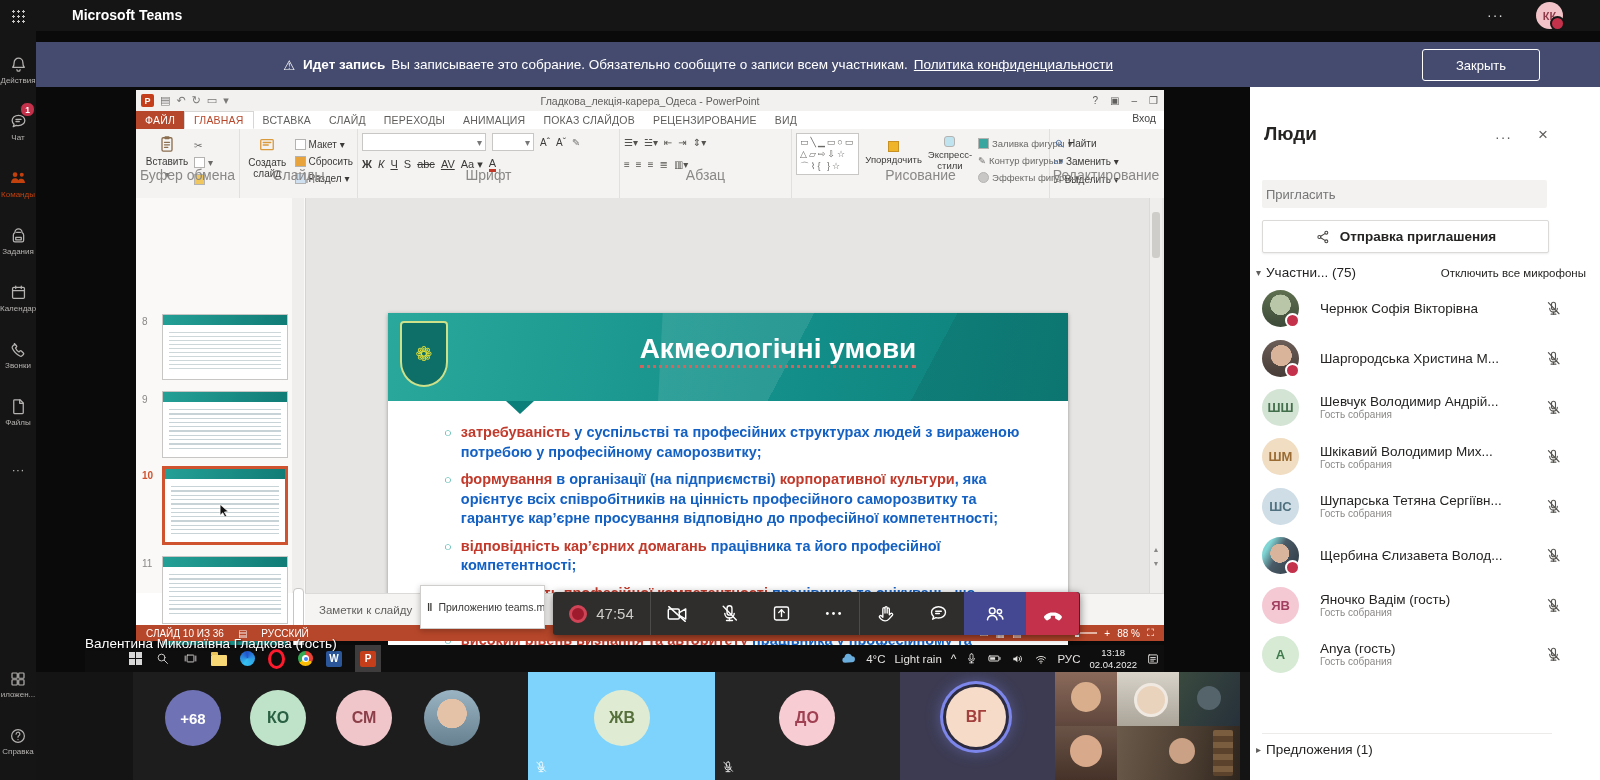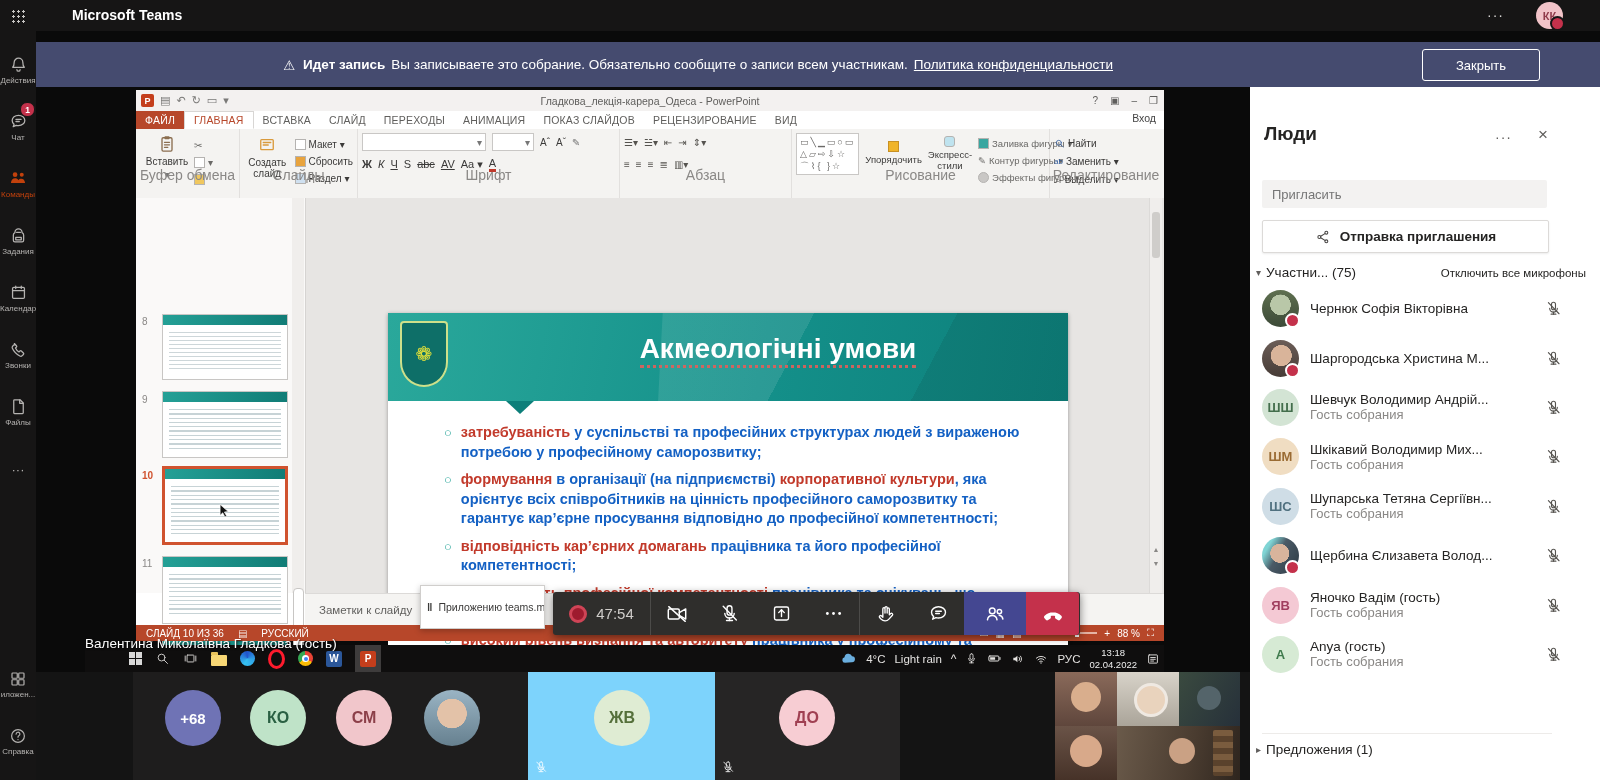--- a/index.html
+++ b/index.html
@@ -157,35 +157,35 @@
   .tmic{position:absolute;bottom:6px;left:6px;color:#fff;opacity:.9}
   .cam{position:absolute;overflow:hidden}
   .cam .hd{position:absolute;border-radius:50%}
 
   
   .panel{position:absolute;left:1250px;top:87px;width:350px;height:693px;background:#fff;z-index:45;color:#252423}
   .ph1r{position:absolute;left:14px;top:36px;font-size:19px;font-weight:bold}
   .pmore{position:absolute;right:88px;top:42px;color:#605e5c;font-size:14px;letter-spacing:1px}
   .pclose{position:absolute;right:52px;top:38px;color:#605e5c;font-size:17px}
   .invite{position:absolute;left:12px;top:93px;width:285px;height:28px;background:#f3f2f1;border:none;border-radius:2px;
-    font-size:13px;color:#605e5c;padding:0 10px;box-sizing:border-box;outline:none;font-family:inherit}
+    font-size:13px;color:#605e5c;padding:0 4px;box-sizing:border-box;outline:none;font-family:inherit}
   .sendbtn{position:absolute;left:12px;top:133px;width:285px;height:31px;background:#fff;border:1px solid #dcdad8;border-radius:2px;
     box-shadow:0 1px 2px rgba(0,0,0,.08);display:flex;align-items:center;justify-content:center;gap:9px;
     font-size:13.5px;font-weight:600;color:#252423}
   .sect{position:absolute;left:6px;top:178px;width:338px;display:flex;align-items:center;font-size:13.5px}
   .sect .mute{margin-left:auto;margin-right:8px;font-size:11.5px}
   .chev{color:#605e5c;font-size:10px;margin-right:5px}
   .rows{position:absolute;left:12px;top:197px;width:300px}
-  .prow{height:49.4px;display:flex;align-items:center;gap:11px}
+  .prow{height:49.4px;display:flex;align-items:center;gap:21px}
   .pav{width:37px;height:37px;border-radius:50%;flex:0 0 37px;position:relative;
     display:flex;align-items:center;justify-content:center;font-size:13px;font-weight:bold}
   .pav .dot{position:absolute;right:-1px;bottom:-1px;width:11px;height:11px;border-radius:50%;background:#c4314b;border:2px solid #fff}
   .ptxt{flex:1;min-width:0}
   .pname{font-size:13.5px;color:#252423;white-space:nowrap;overflow:hidden}
-  .psub{font-size:13px;color:#8a8886;white-space:nowrap}
+  .psub{font-size:10px;color:#8a8886;white-space:nowrap}
   .pmic{flex:0 0 17px;color:#55534f}
   .i3{background:#d3e4d4;color:#436e4c}.i5{background:#f0ddc2;color:#9a6b33}.i6{background:#cfdde6;color:#50707f}
   .i8{background:#f4c9d4;color:#a03f5f}.i9{background:#d6ead4;color:#3f7a4c}
   .ph1{background:radial-gradient(circle at 50% 40%,#b9c7a8 0 35%,transparent 36%),linear-gradient(#5f7050,#3c4a38)}
   .ph2{background:radial-gradient(circle at 52% 42%,#d9b49a 0 36%,transparent 37%),linear-gradient(#6b5d57,#473c37)}
   .ph4{background:radial-gradient(circle at 50% 42%,#e3c2a8 0 34%,transparent 35%),linear-gradient(#9ab4c4,#66808f)}
   .ph7{background:radial-gradient(circle at 48% 44%,#d8b49c 0 33%,transparent 34%),linear-gradient(120deg,#7fd4d4 0 20%,#4a5a66 45%,#2d3a44)}
   .pdivider{position:absolute;left:12px;top:646px;width:290px;height:1px;background:#edebe9}
   .sugg{position:absolute;left:6px;top:655px;display:flex;align-items:center;font-size:13.5px}
 </style>
@@ -780,20 +780,26 @@
       </svg>
   </div>
   <div class="tile" style="left:679px;width:185px;background:#262525">
     <div class="bub" style="left:64px;top:18px;width:56px;height:56px;background:#f7cdd3;color:#a04052;font-size:16px">
         <span>ДО</span>
       </div>
     <svg class="ic tmic" width="14" height="14" viewBox="0 0 24 24">
         <use href="#i-micoff"></use>
       </svg>
   </div>
+  <div class="tile" style="left:864px;width:155px;background:#3c3b52">
+    <div class="bub" style="left:46px;top:15px;width:60px;height:60px;background:#f6dcc8;color:#a33f3c;font-size:16px;
+      box-shadow:0 0 0 3px #2c2b40,0 0 0 6px #7d86eb,0 0 14px 7px rgba(125,134,235,.35)">
+        <span>ВГ</span>
+      </div>
+  </div>
   <div class="cam" style="left:1019px;top:0;width:62px;height:54px;background:linear-gradient(#8a6a5a,#5f463c)">
       <span class="hd" style="left:16px;top:10px;width:30px;height:30px;background:#d9ae8d"></span>
     </div>
   <div class="cam" style="left:1081px;top:0;width:62px;height:54px;background:linear-gradient(#d8d3c9,#aaa499)">
       <span class="hd" style="left:17px;top:11px;width:28px;height:28px;background:#e9d3bd;border:3px solid #efe9e2"></span>
     </div>
   <div class="cam" style="left:1143px;top:0;width:61px;height:54px;background:linear-gradient(120deg,#3a4a3f,#26303a)">
       <span class="hd" style="left:18px;top:14px;width:24px;height:24px;background:#54646a"></span>
     </div>
   <div class="cam" style="left:1019px;top:54px;width:62px;height:54px;background:linear-gradient(#6a5347,#463228)">

